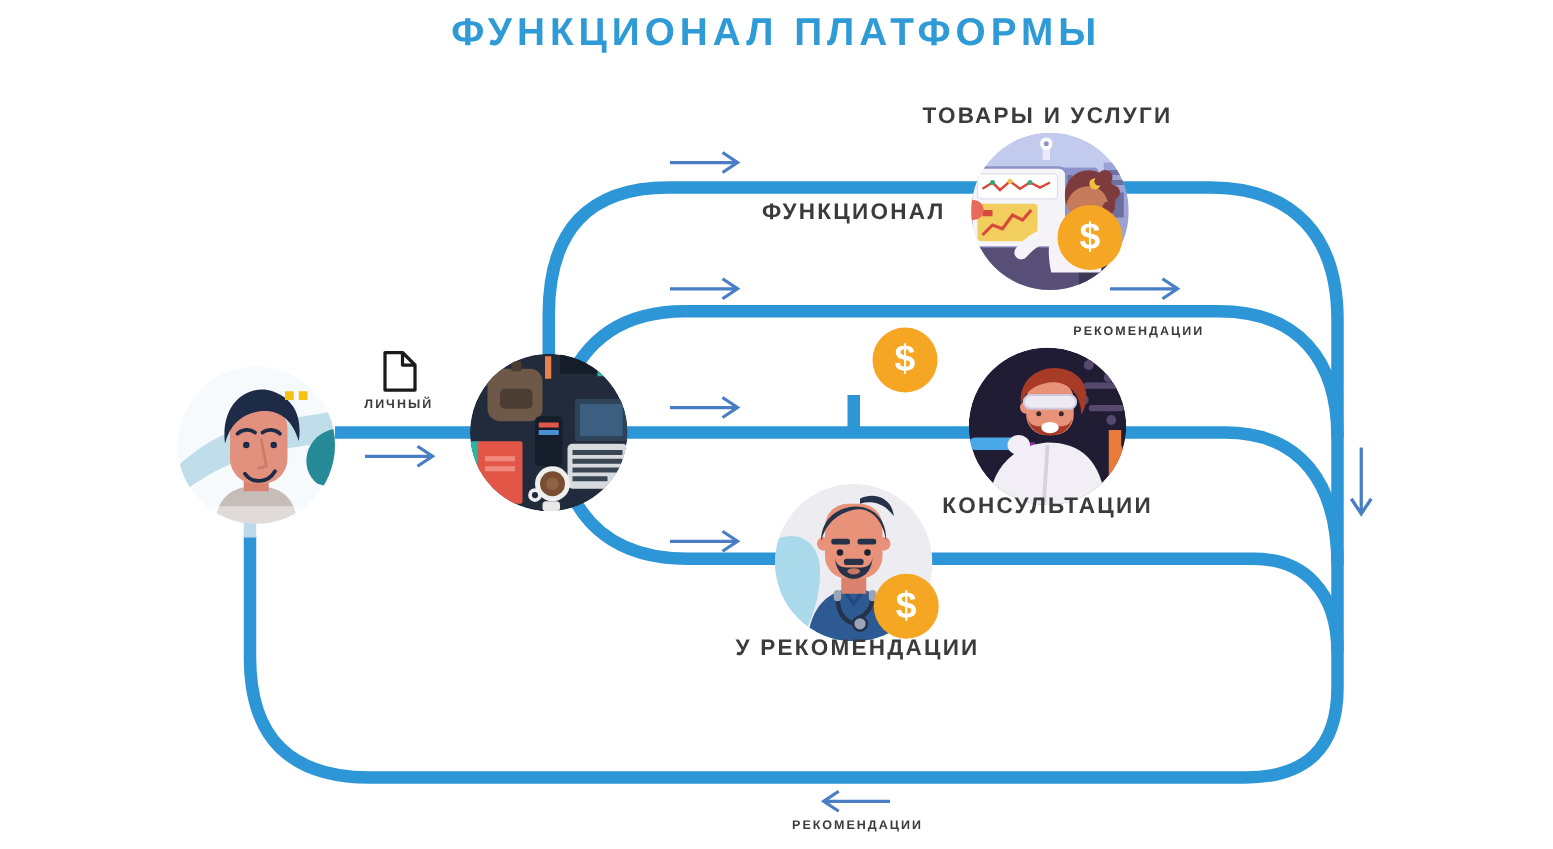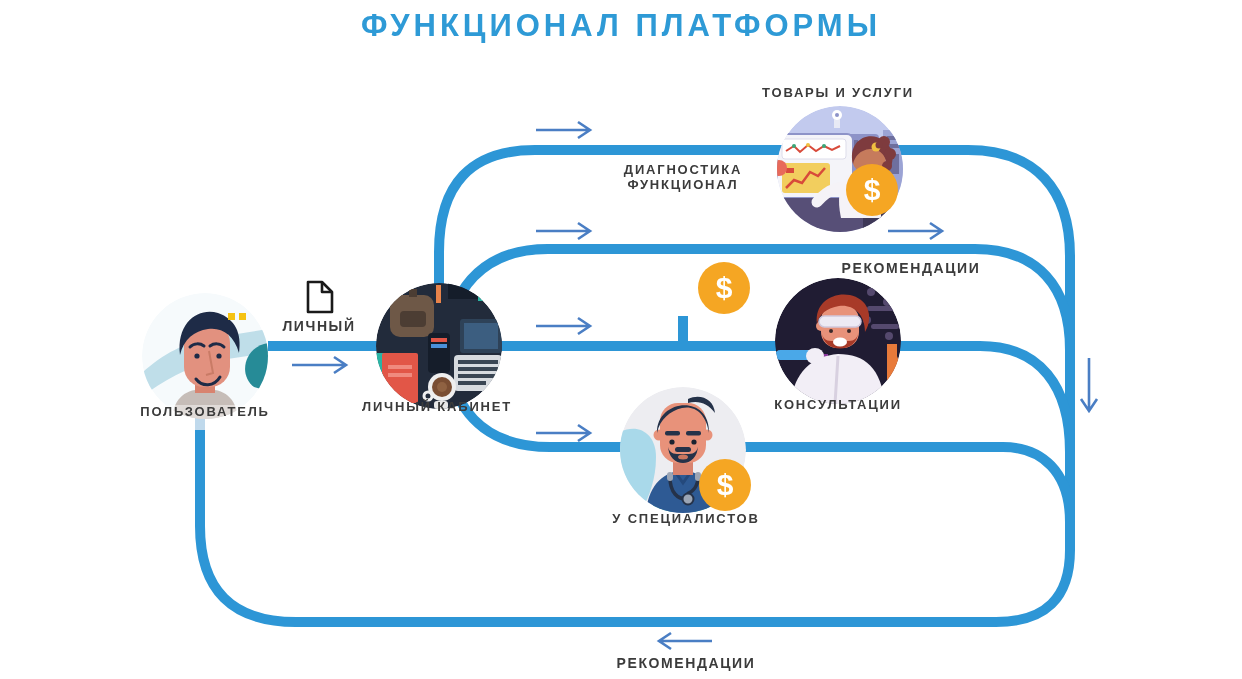--- a/index.html
+++ b/index.html
@@ -18,26 +18,26 @@
     white-space:nowrap;
   }
   svg.layer{position:absolute;left:0;top:0;z-index:1;}
   .flow{fill:none;stroke:var(--line-blue);stroke-width:10;stroke-linejoin:round;}
   .flow-cap{fill:#BFD9EC;}
   .arr{fill:none;stroke:var(--arrow-blue);stroke-width:2.6;stroke-linejoin:miter;stroke-linecap:butt;}
   .node{position:absolute;width:126px;height:126px;border-radius:50%;overflow:hidden;z-index:2;}
   .node svg{display:block;}
   .nlabel{
     position:absolute;width:240px;text-align:center;z-index:3;
-    font-size:13px;font-weight:bold;letter-spacing:1.8px;color:var(--label-dark);
+    font-size:18px;font-weight:bold;letter-spacing:1.8px;color:var(--label-dark);
     line-height:15px;white-space:nowrap;
   }
   .elabel{
     position:absolute;width:220px;text-align:center;z-index:3;
-    font-size:14px;font-weight:bold;letter-spacing:1.6px;color:var(--label-dark);
+    font-size:10px;font-weight:bold;letter-spacing:1.6px;color:var(--label-dark);
     white-space:nowrap;
   }
   .badge{
     position:absolute;width:52px;height:52px;border-radius:50%;z-index:4;
     background:var(--badge-orange);color:#fff;font-size:30px;font-weight:bold;
     text-align:center;line-height:52px;
   }
   .docicon{position:absolute;z-index:3;}
 </style>
 </head>
@@ -84,21 +84,20 @@
       <path d="M68,53 C72,50 78,50 82,54" stroke="#1E2B47" stroke-width="3" fill="none" stroke-linecap="round"></path>
       <circle cx="55" cy="63" r="2.6" fill="#1E2B47"></circle>
       <circle cx="77" cy="63" r="2.6" fill="#1E2B47"></circle>
       <path d="M67,58 L71,80 L64,82" stroke="#C97B66" stroke-width="2" fill="none"></path>
       <path d="M54,86 C60,94 72,94 78,84" stroke="#1E2B47" stroke-width="3" fill="none" stroke-linecap="round"></path>
       <rect x="86" y="20" width="7" height="7" fill="#F5C212"></rect>
       <rect x="97" y="20" width="7" height="7" fill="#F5C212"></rect>
       <rect x="0" y="112" width="126" height="14" fill="#FFFFFF" opacity="0.45"></rect>
     </svg>
   </div>
-  <div class="nlabel" style="left:85px;top:404px;">ПОЛЬЗОВАТЕЛЬ</div>
 
   <svg class="docicon" style="left:305px;top:280px;" width="30" height="34" viewBox="0 0 30 34">
     <path d="M3,2 H17 L27,12 V32 H3 Z" fill="#FFFFFF" stroke="#1A1A1A" stroke-width="2.6" stroke-linejoin="round"></path>
     <path d="M17,2 V12 H27" fill="none" stroke="#1A1A1A" stroke-width="2.6" stroke-linejoin="round"></path>
   </svg>
   <div class="elabel" style="left:209px;top:318px;">ЛИЧНЫЙ</div>
 
   <div class="node" style="left:376px;top:283px;">
     <svg width="126" height="126" viewBox="0 0 126 126">
       <circle cx="63" cy="63" r="63" fill="#222B3B"></circle>
@@ -122,24 +121,22 @@
       <rect x="82" y="84" width="40" height="4" fill="#3A4654"></rect>
       <rect x="82" y="91" width="40" height="4" fill="#3A4654"></rect>
       <rect x="82" y="98" width="28" height="4" fill="#3A4654"></rect>
       <circle cx="66" cy="104" r="14" fill="#EFEFEF"></circle>
       <circle cx="66" cy="104" r="10" fill="#7A4E33"></circle>
       <circle cx="66" cy="104" r="5" fill="#8F6242"></circle>
       <circle cx="52" cy="113" r="4" fill="none" stroke="#EFEFEF" stroke-width="3"></circle>
       <rect x="58" y="118" width="14" height="8" rx="3" fill="#E8E8E8"></rect>
     </svg>
   </div>
-  <div class="nlabel" style="left:317px;top:399px;">ЛИЧНЫЙ КАБИНЕТ</div>
 
   <div class="nlabel" style="left:563px;top:162px;">
-    <div>ДИАГНОСТИКА</div>
     <div>ФУНКЦИОНАЛ</div>
   </div>
   <div class="badge" style="left:698px;top:262px;">$</div>
 
   <div class="nlabel" style="left:718px;top:85px;">ТОВАРЫ И УСЛУГИ</div>
   <div class="node" style="left:777px;top:106px;">
     <svg width="126" height="126" viewBox="0 0 126 126">
       <circle cx="63" cy="63" r="63" fill="#C2CAEE"></circle>
       <rect x="57" y="10" width="6" height="12" fill="#E8EAF5"></rect>
       <circle cx="60" cy="9" r="5" fill="#FFFFFF"></circle>
@@ -231,18 +228,18 @@
       <ellipse cx="63" cy="70" rx="5" ry="2.5" fill="#C9765F"></ellipse>
       <path d="M50,90 C50,106 58,112 66,112" stroke="#253249" stroke-width="3.5" fill="none"></path>
       <path d="M78,90 C78,99 73,105 67,107" stroke="#253249" stroke-width="3.5" fill="none"></path>
       <circle cx="68" cy="112" r="5.5" fill="#9BA5B5" stroke="#253249" stroke-width="2"></circle>
       <rect x="47" y="85" width="6" height="9" rx="3" fill="#9BA5B5"></rect>
       <rect x="75" y="85" width="6" height="9" rx="3" fill="#9BA5B5"></rect>
     </svg>
   </div>
   <div class="badge" style="left:699px;top:459px;">$</div>
   <div class="nlabel" style="left:566px;top:511px;">
-    <div>У СПЕЦИАЛИСТОВ</div>
+    <div>У РЕКОМЕНДАЦИИ</div>
   </div>
 
   <div class="elabel" style="left:576px;top:655px;">РЕКОМЕНДАЦИИ</div>
 
 </div>
 
 </body></html>

